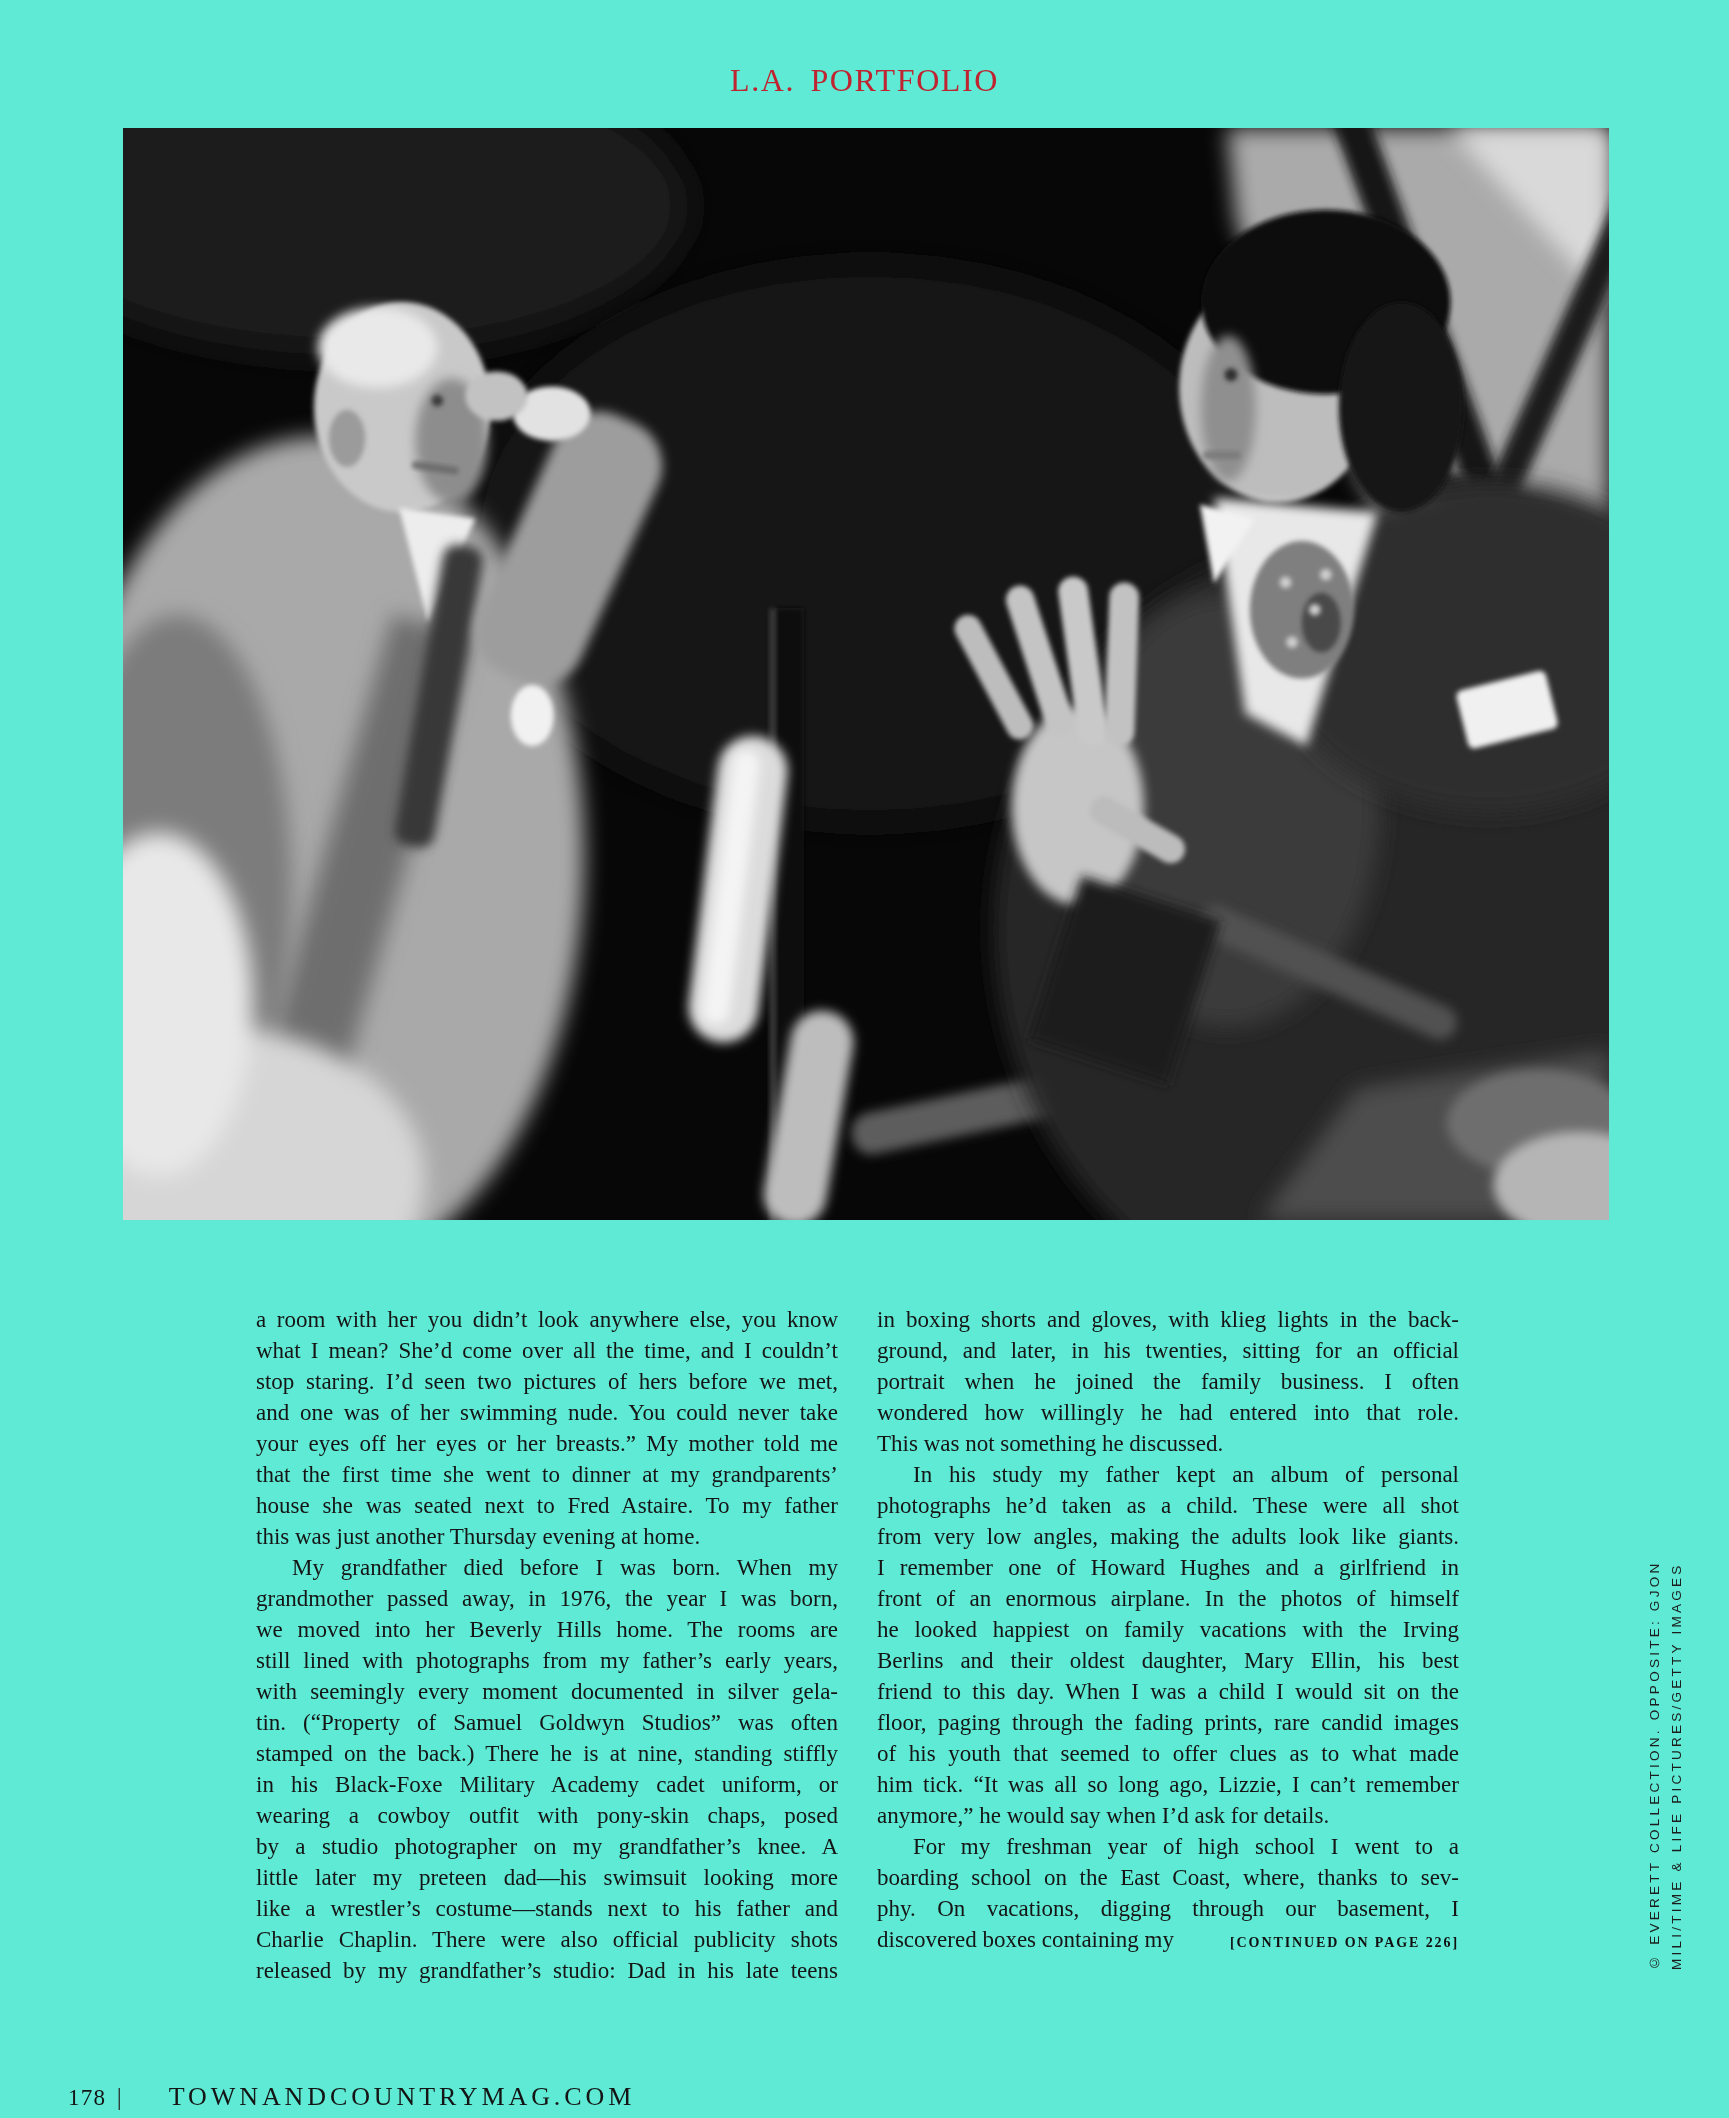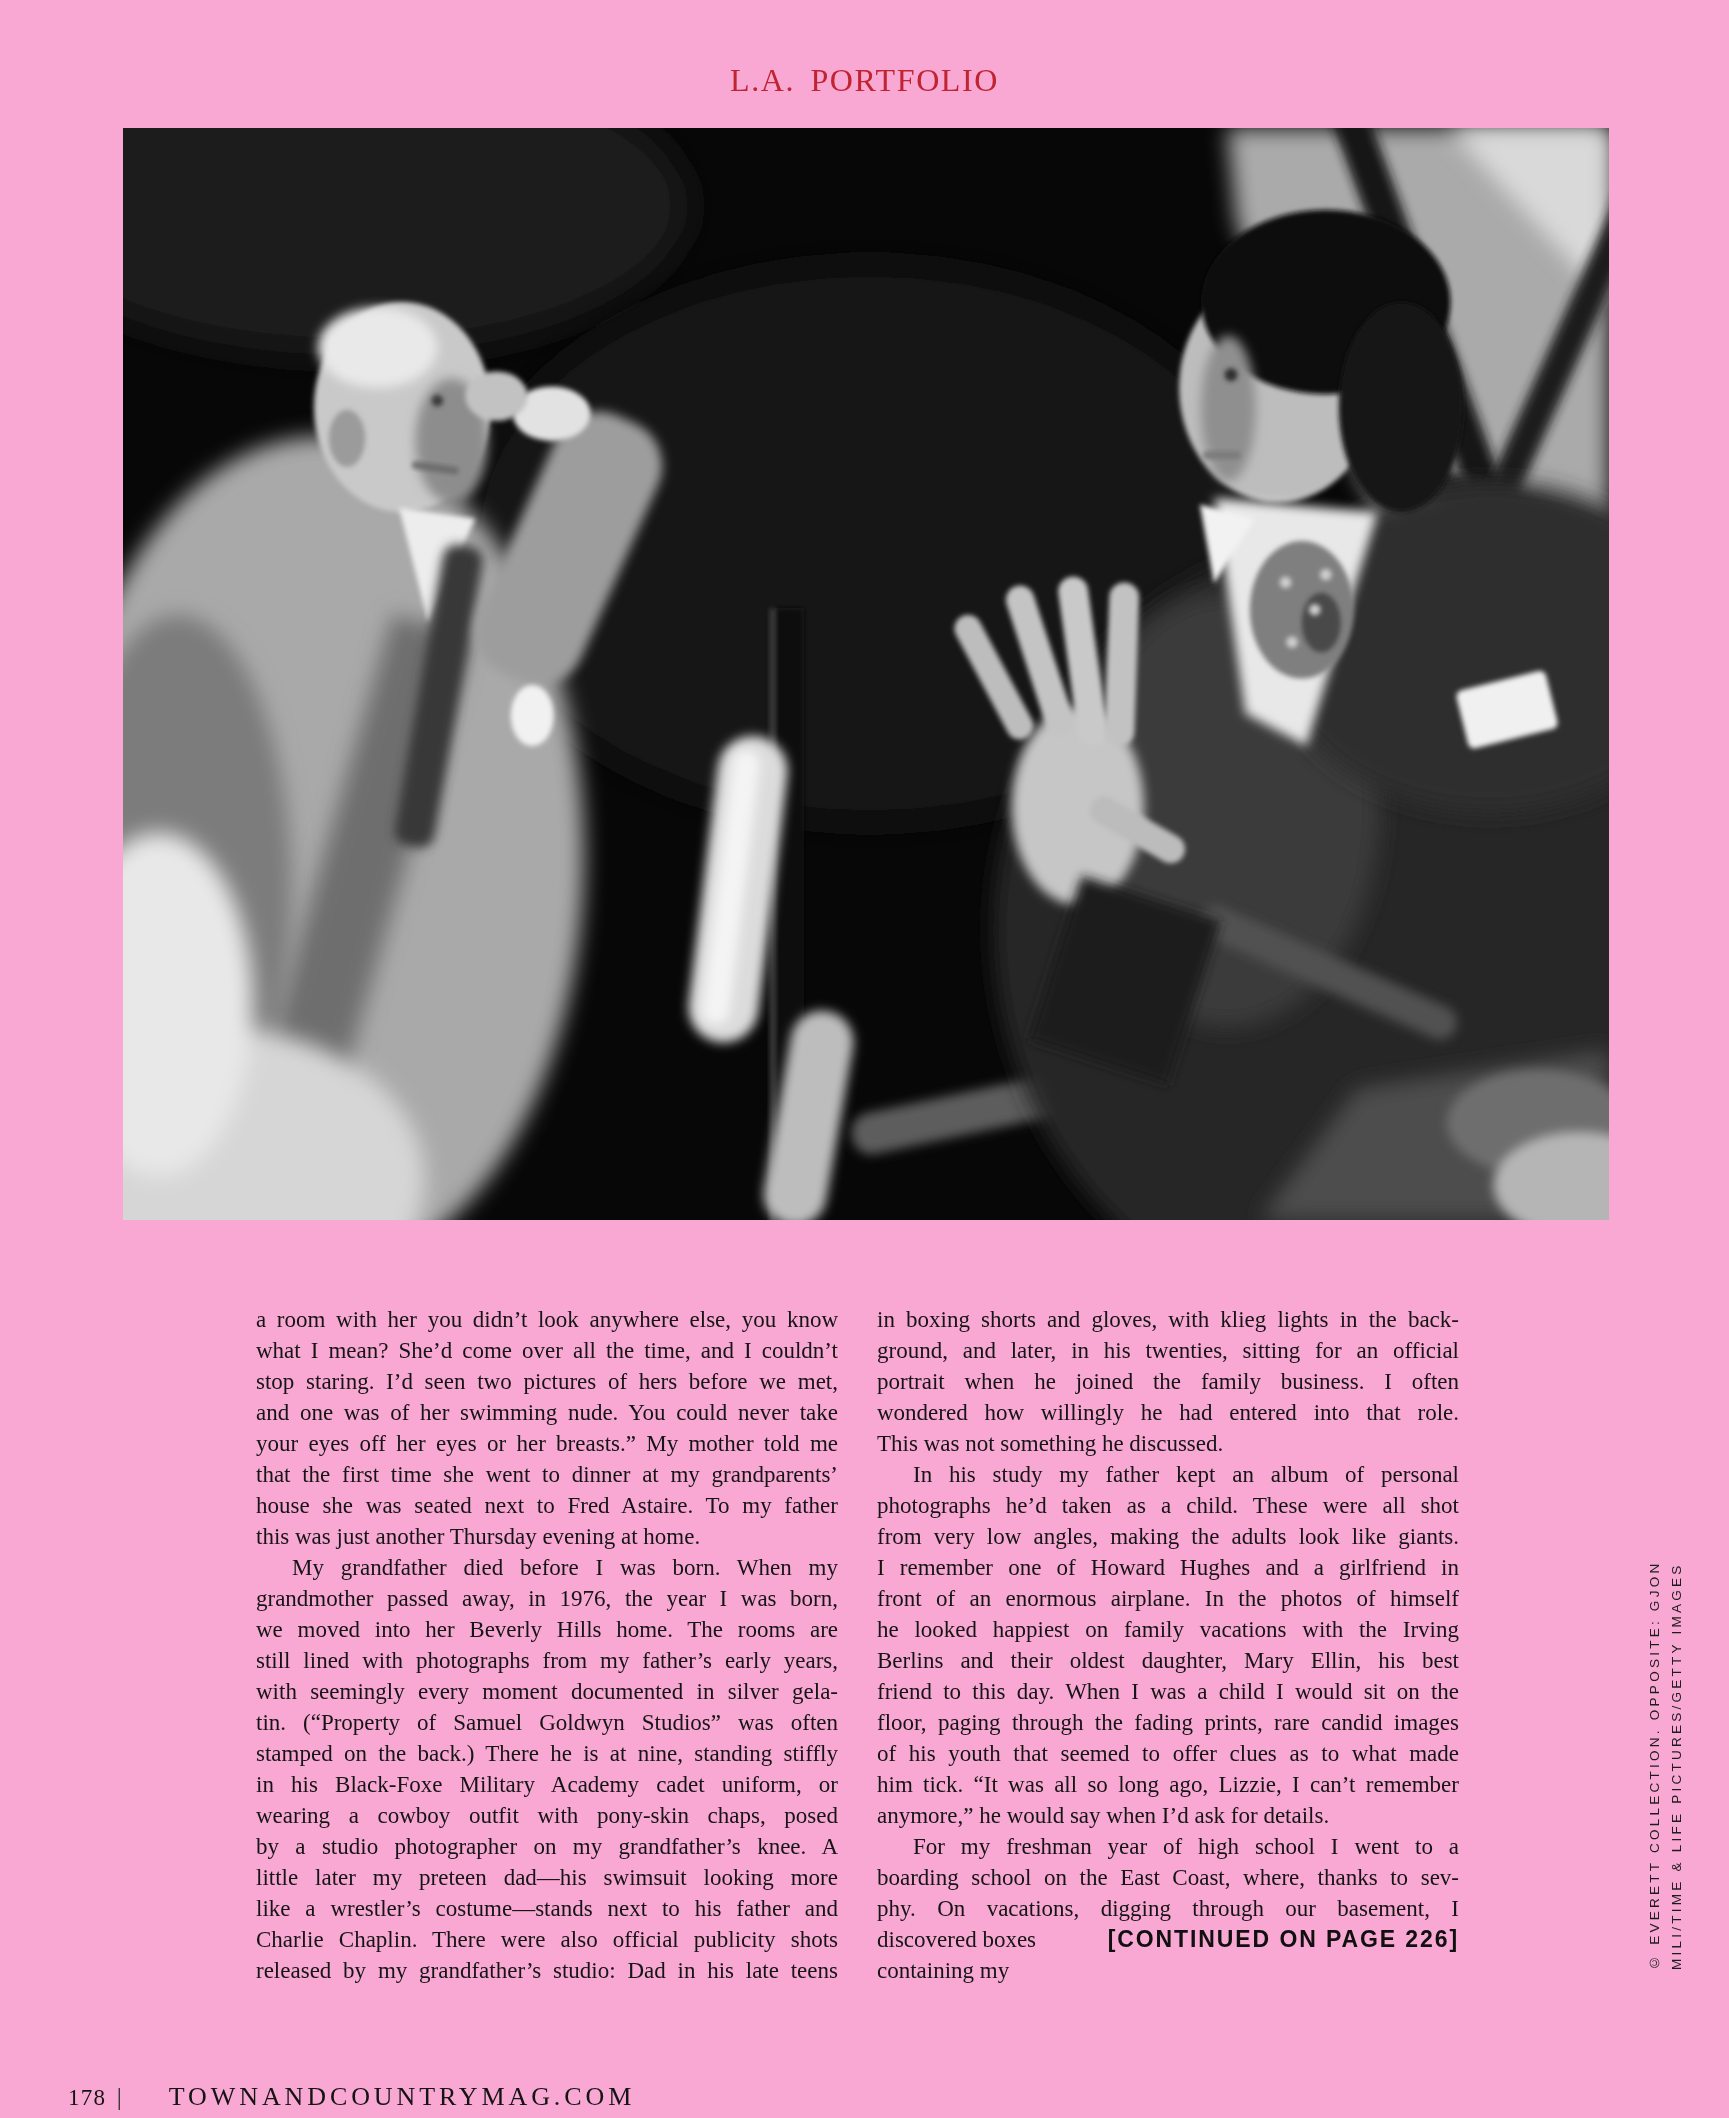--- a/index.html
+++ b/index.html
@@ -1,19 +1,19 @@
 <!DOCTYPE html>
 <html style="--accent: #bf2430; --ink: #151515;font-size:10.4px"><head>
 <meta charset="utf-8">
 <style>
   html,body{margin:0;padding:0;background:#ffffff;}
   .page{
     position:relative;
     width:1729px;height:2119px;
-    background:#f9a8d4;
+    background:#5eead4;
     font-family:"Liberation Serif", serif;
     color:var(--ink,#151515);
     overflow:hidden;
   }
   .title{
     position:absolute;
     top:62px;left:0;width:100%;
     text-align:center;
     font-size:32px;
     letter-spacing:1.6px;
@@ -46,22 +46,22 @@
   }
   .line.end{text-align-last:left;}
   .line.ind{text-indent:36px;}
   .line.cflex{
     display:flex;
     justify-content:space-between;
     align-items:baseline;
     text-align:left;
   }
   .continued{
-    font-family:Liberation Sans, sans-serif;
-    font-size:23px;
+    font-family:Liberation Serif, serif;
+    font-size:14px;
     font-weight:700;
     letter-spacing:1.9px;
     white-space:nowrap;
     color:#101010;
     text-align:right;
   }
   .credit{
     position:absolute;
     left:1644px;top:1482px;
     width:47px;height:488px;

